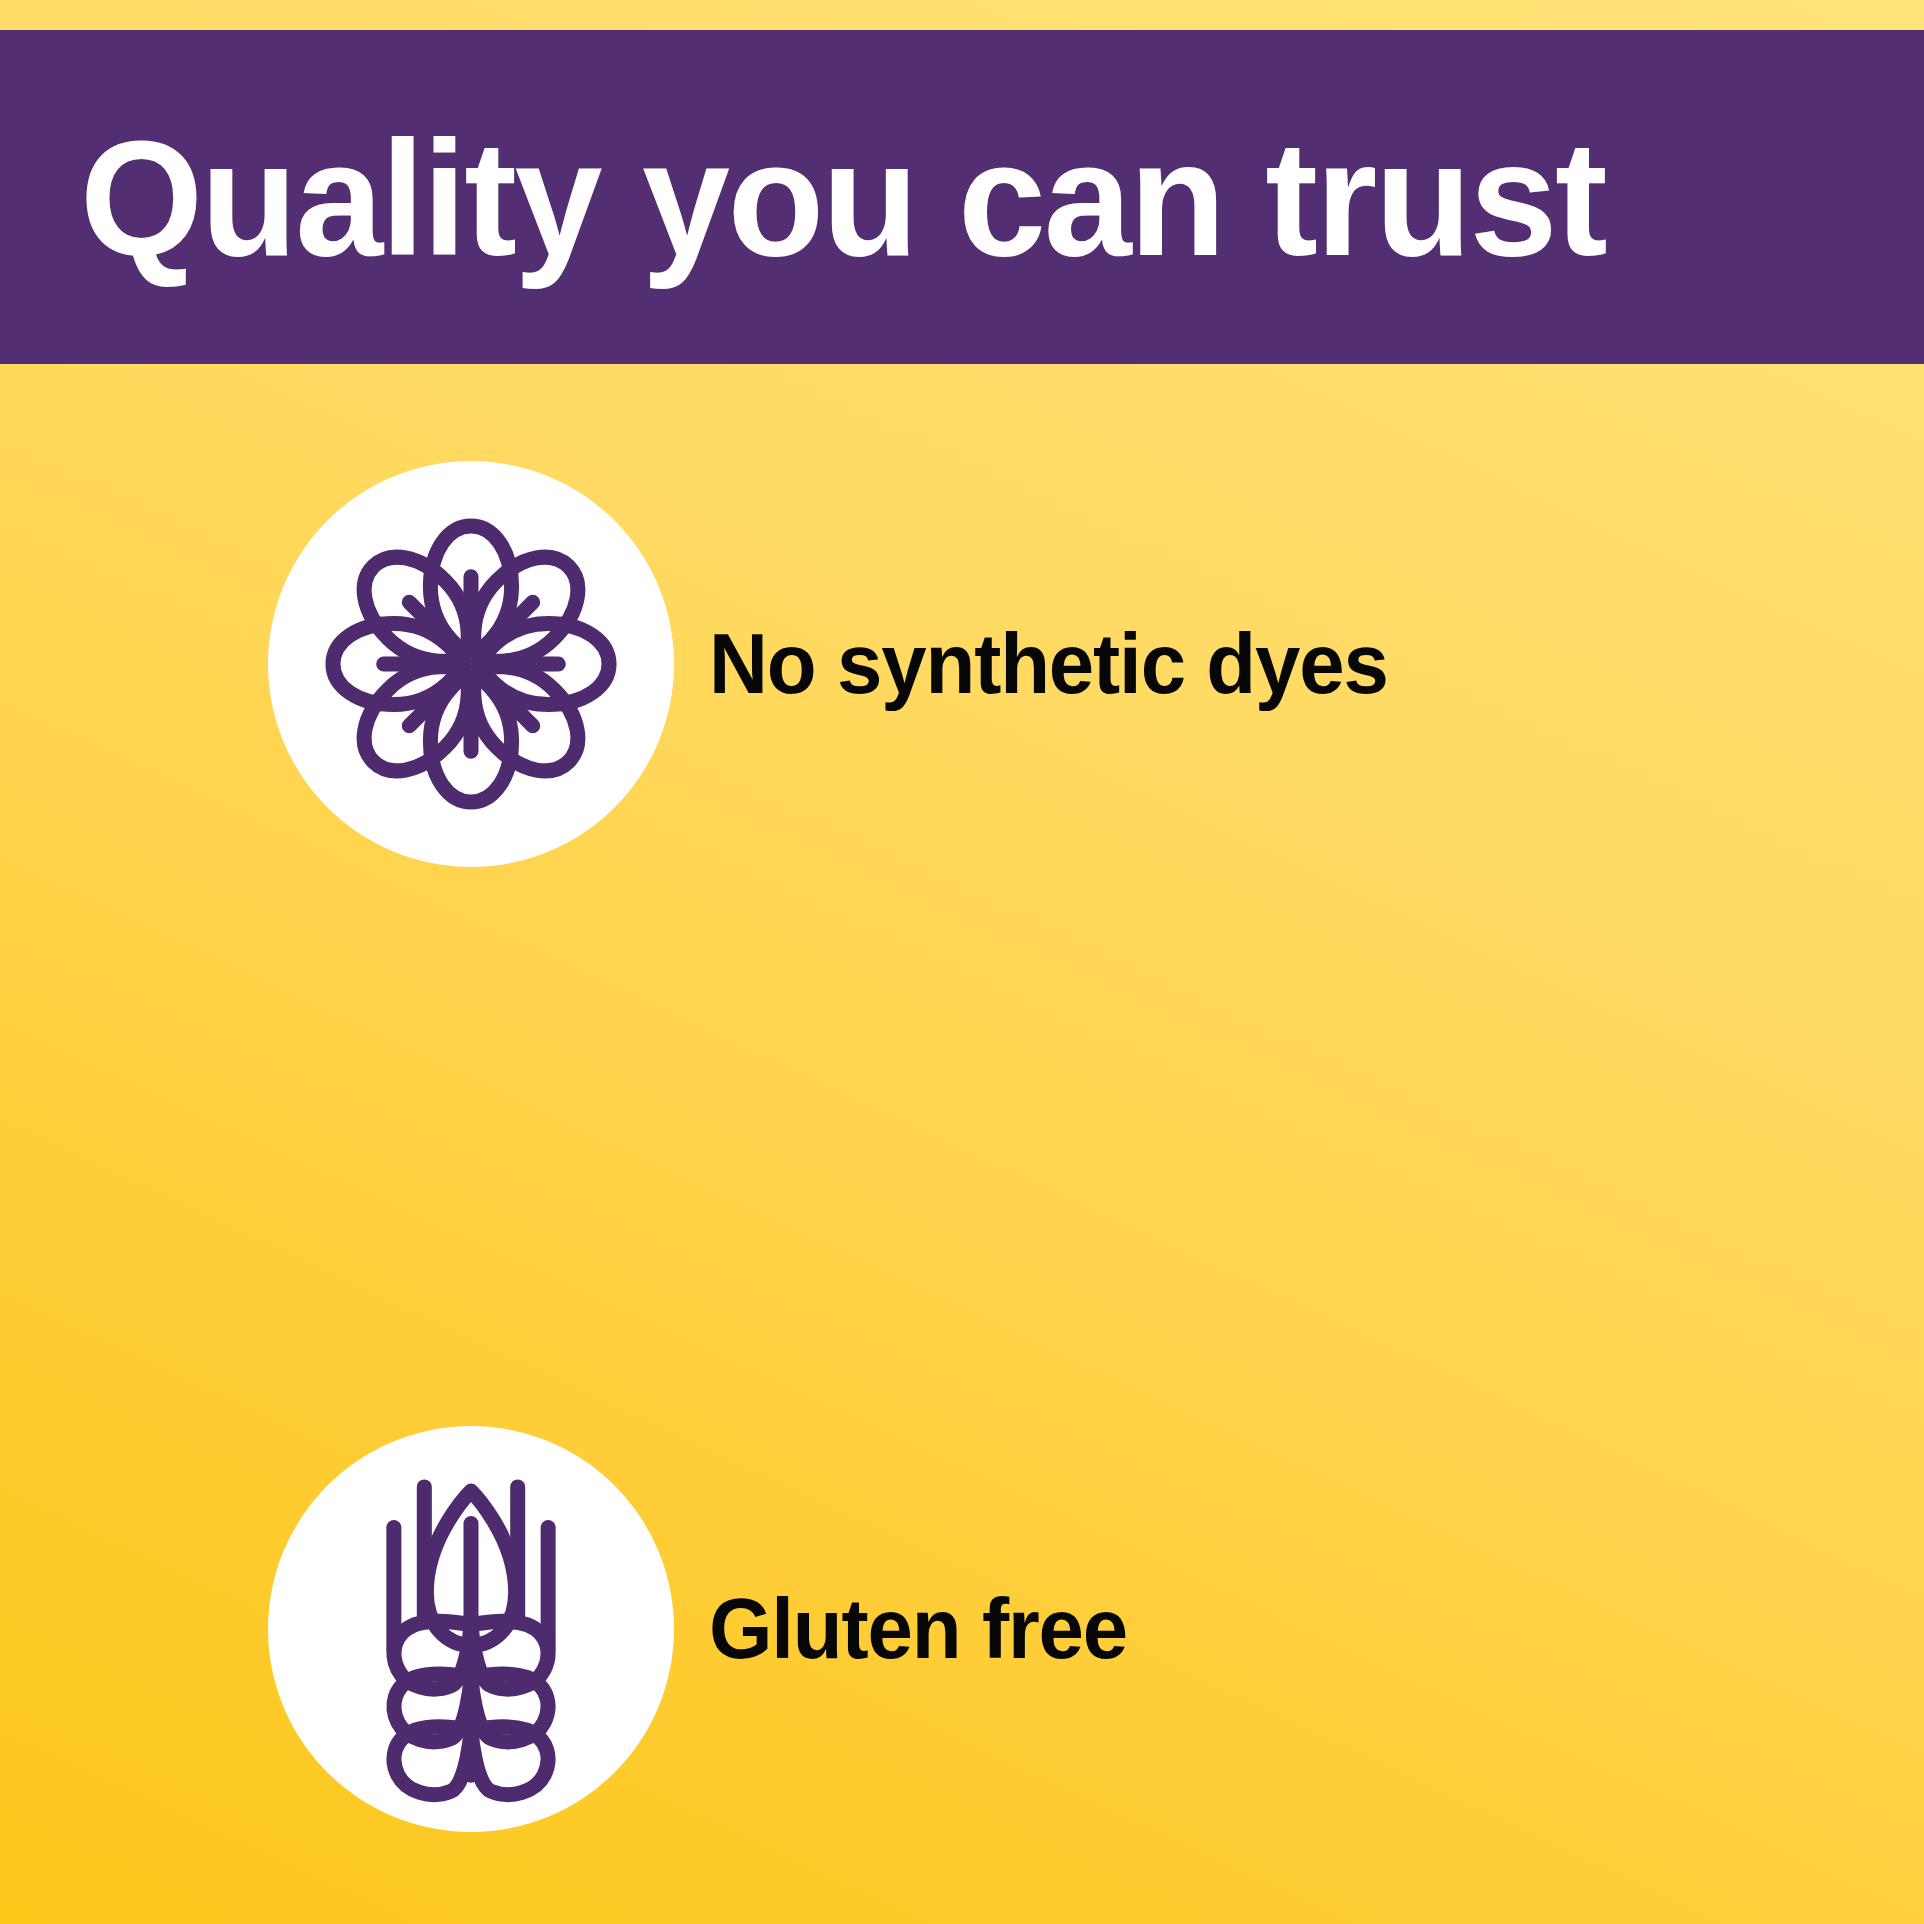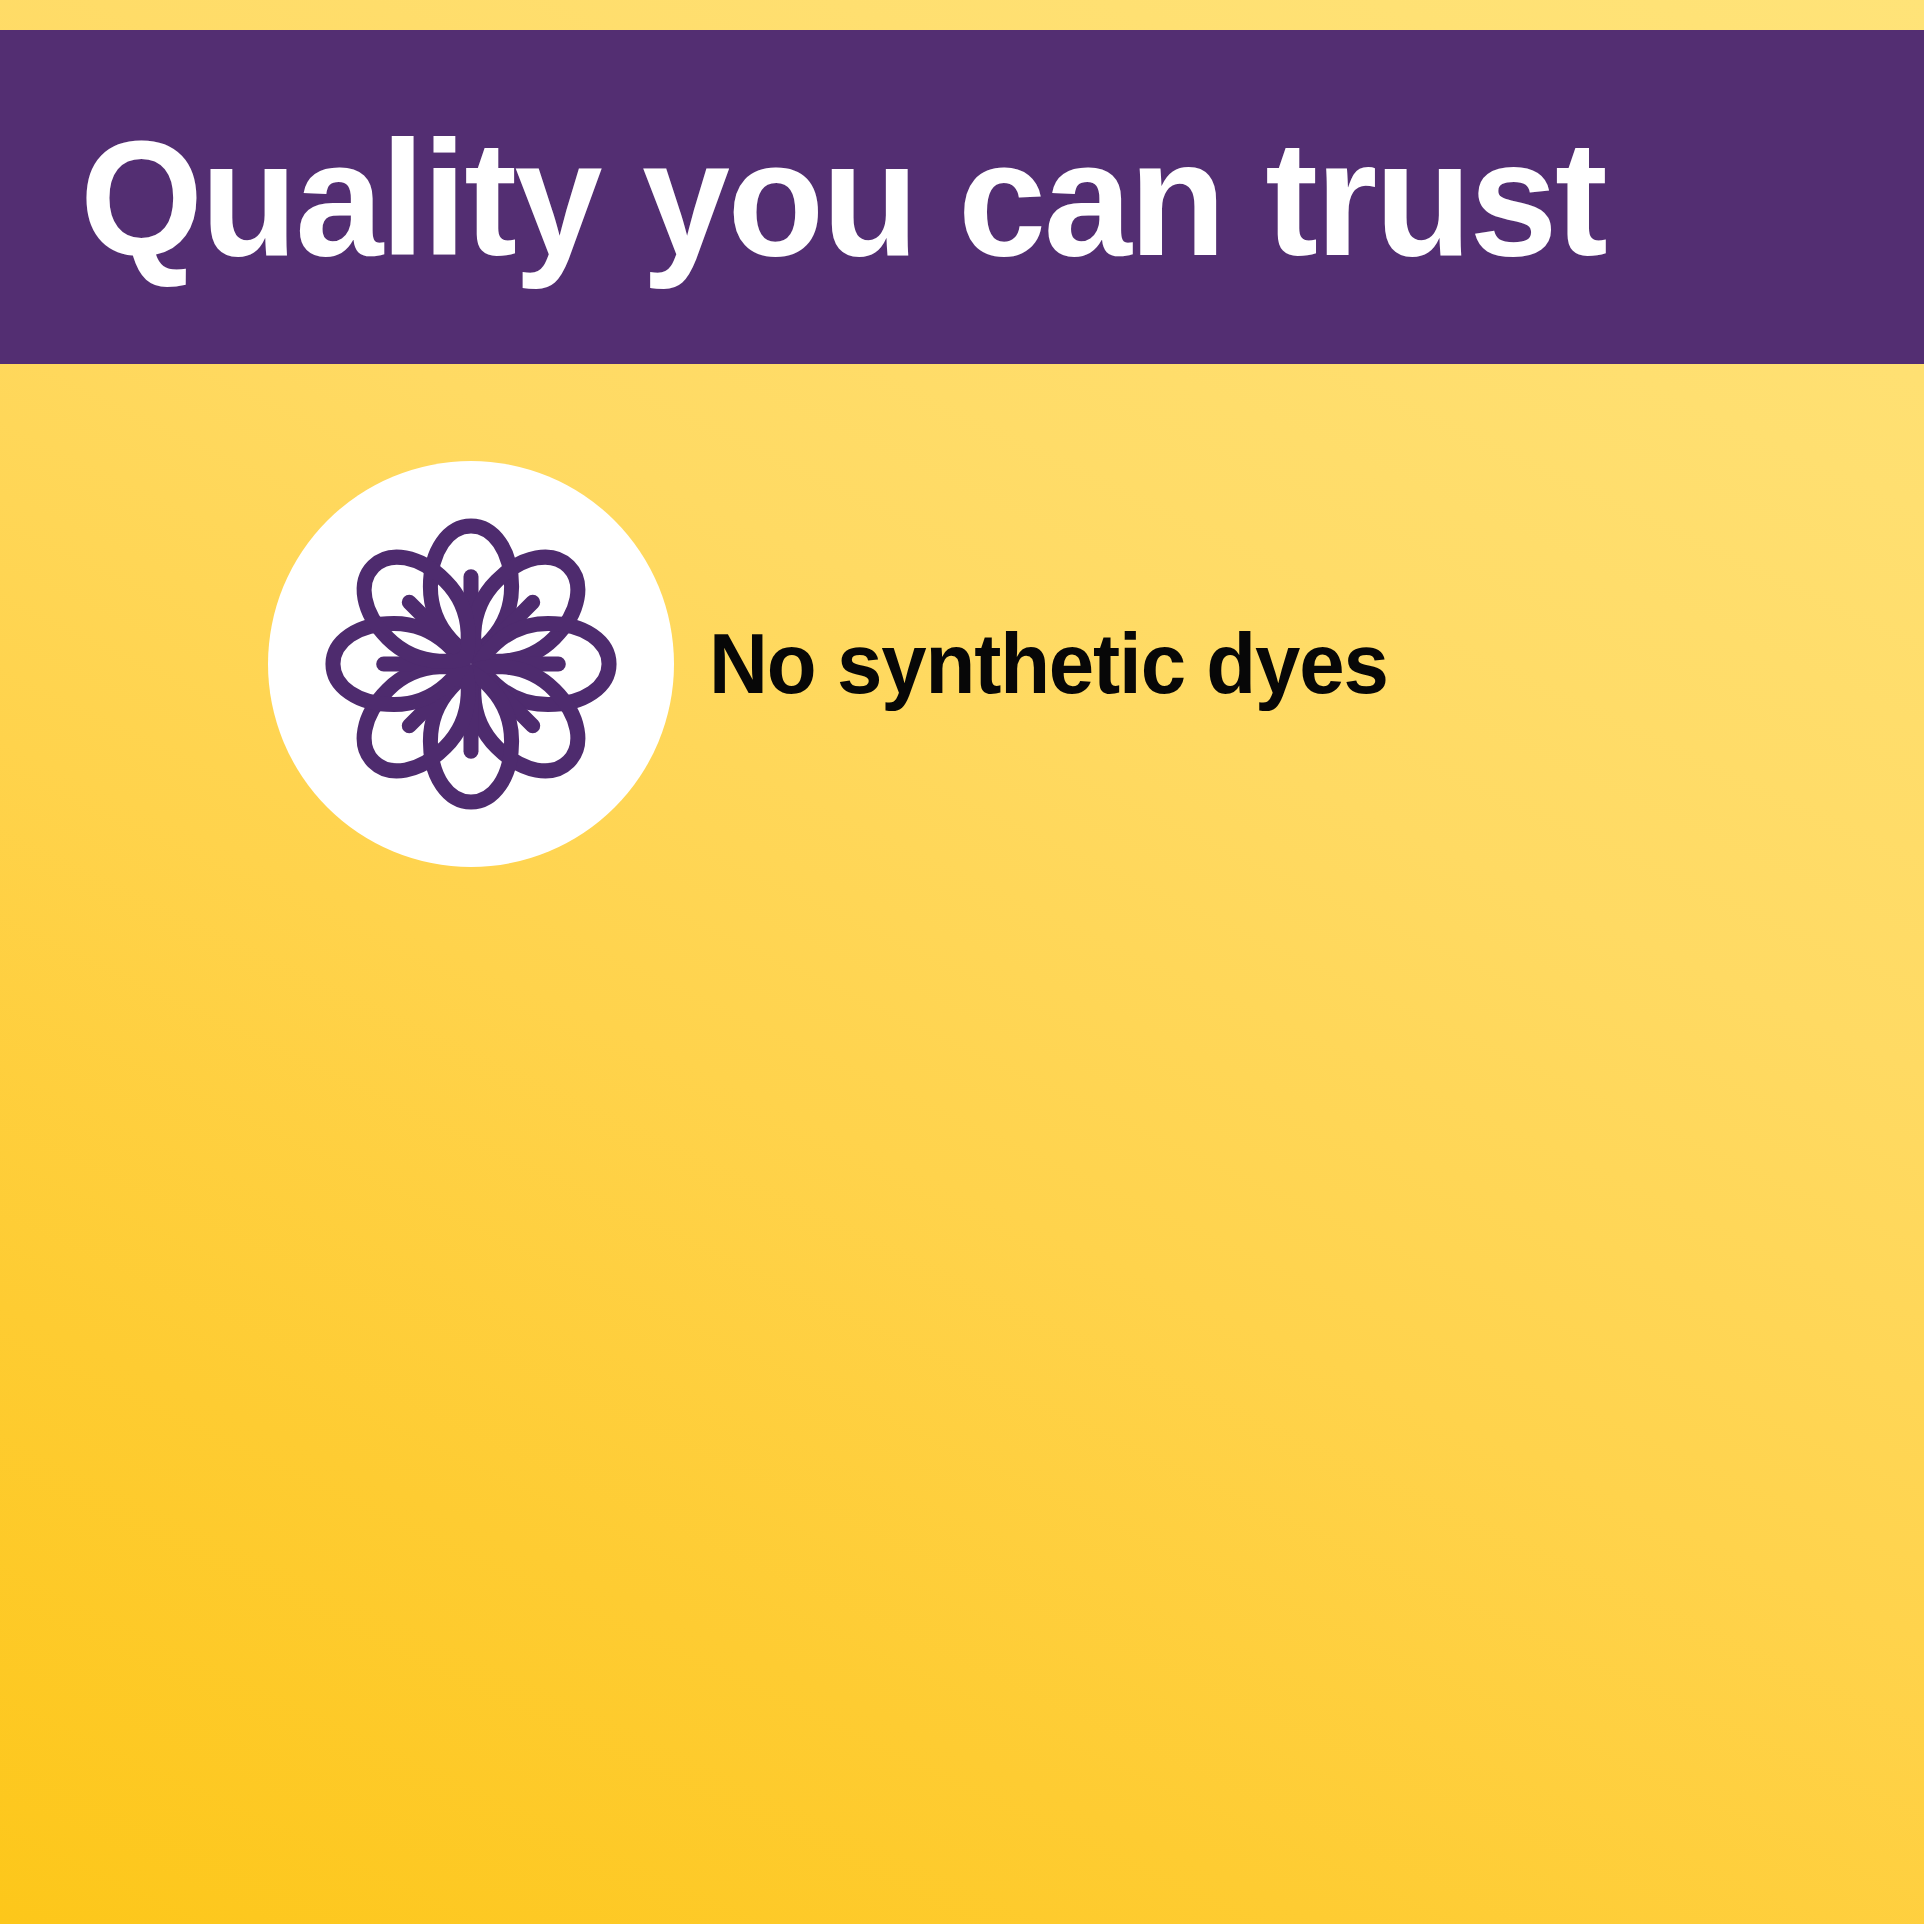--- a/index.html
+++ b/index.html
@@ -156,15 +156,43 @@
             <path d="M100 88 L100 57"></path>
           </g>
         </g>
       </svg>
     </div>
 
     <div class="feature-label">No synthetic dyes</div>
   </div>
 
 
+  <div class="feature-row" id="row-2">
+
+    <div class="icon-circle">
+      <svg viewBox="0 0 200 200" fill="none" stroke="#4E2B6E" stroke-width="7.4" stroke-linecap="round" stroke-linejoin="round">
+
+        <path d="M77 30 L77 96"></path>
+        <path d="M123 30 L123 96"></path>
+
+        <path d="M62 50 L62 110"></path>
+        <path d="M138 50 L138 110"></path>
+
+        <path d="M100 48 L100 172"></path>
+
+        <path d="M100 32 C100 32 78 54 78 82 C78 98 88 108 100 108 C112 108 122 98 122 82 C122 54 100 32 100 32 Z"></path>
+
+        <path d="M100 98 C100 98 84 94 72 98 C62 102 60 112 64 120 C68 128 80 132 90 128 C98 125 100 98 100 98 Z"></path>
+        <path d="M100 98 C100 98 116 94 128 98 C138 102 140 112 136 120 C132 128 120 132 110 128 C102 125 100 98 100 98 Z"></path>
+
+        <path d="M100 124 C100 124 84 120 72 124 C62 128 60 138 64 146 C68 154 80 158 90 154 C98 151 100 124 100 124 Z"></path>
+        <path d="M100 124 C100 124 116 120 128 124 C138 128 140 138 136 146 C132 154 120 158 110 154 C102 151 100 124 100 124 Z"></path>
+
+        <path d="M100 150 C100 150 84 146 72 150 C62 154 60 164 64 172 C68 180 80 184 90 180 C98 177 100 150 100 150 Z"></path>
+        <path d="M100 150 C100 150 116 146 128 150 C138 154 140 164 136 172 C132 180 120 184 110 180 C102 177 100 150 100 150 Z"></path>
+      </svg>
+    </div>
+
+    <div class="feature-label">Gluten free</div>
+  </div>
 
 </div>
 
 
 </body></html>

